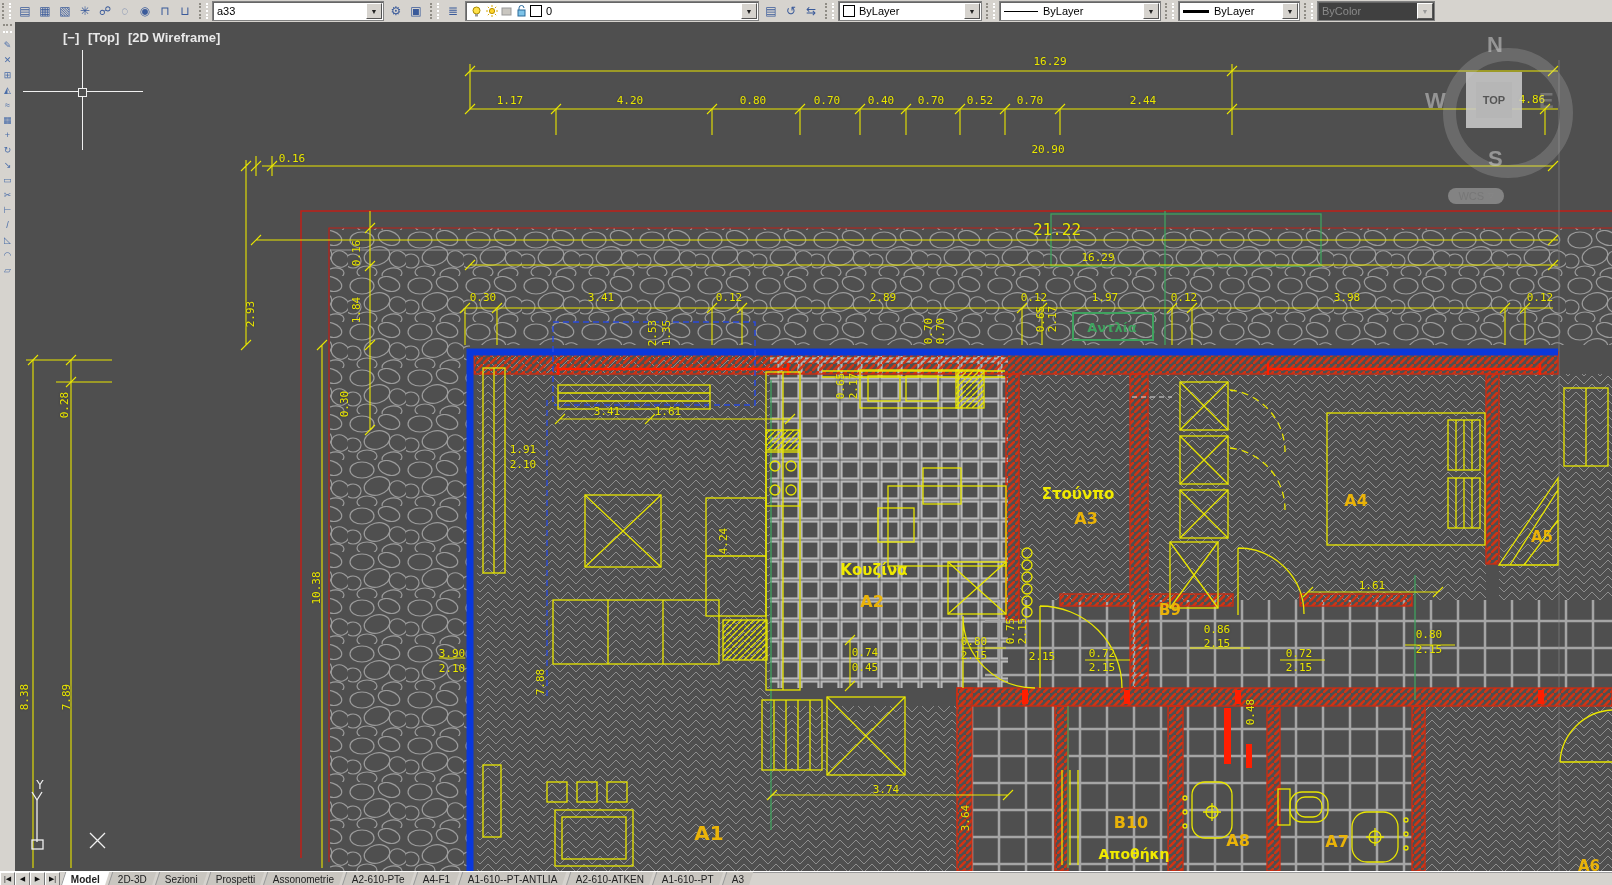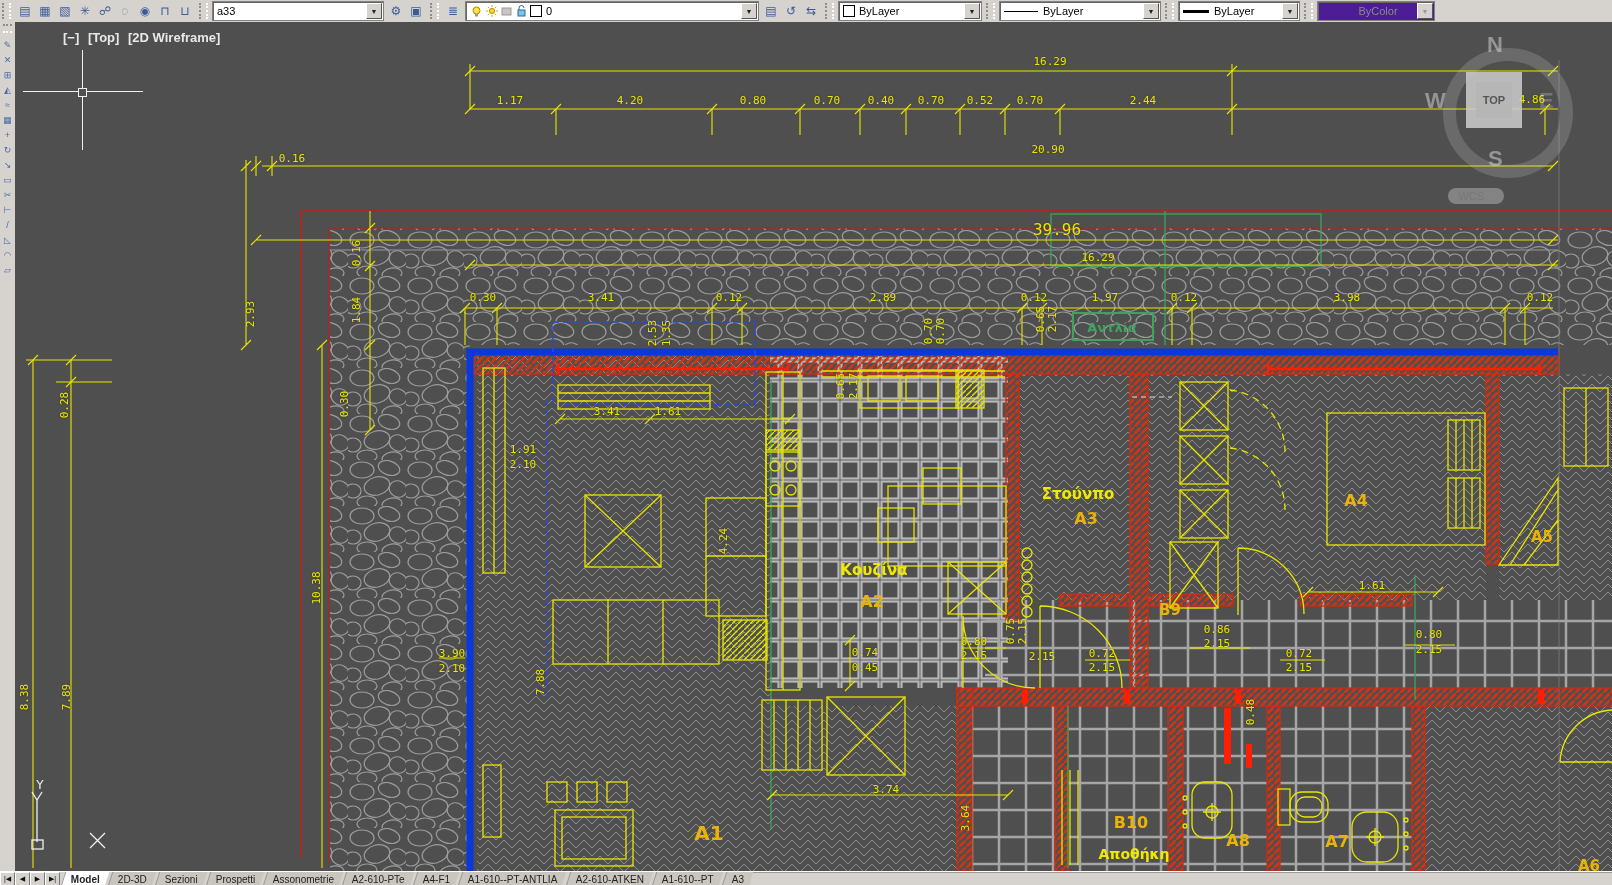--- a/index.html
+++ b/index.html
@@ -8,21 +8,21 @@
   #toolbar{position:absolute;left:0;top:0;width:1612px;height:22px;background:#d6d3ce;
     border-bottom:1px solid #9a978f;display:flex;align-items:center;gap:2px;}
   .grip{width:5px;height:16px;margin:0 2px;border-left:2px dotted #8f8c85;border-right:2px dotted #fff;}
   .tbtn{width:20px;height:18px;display:flex;align-items:center;justify-content:center;
     font-size:12px;color:#3a5a9a;cursor:default;}
   .combo{height:18px;background:#fff;border:1px solid #808080;box-shadow:inset 1px 1px 0 #666;
     display:flex;align-items:center;font-size:11px;color:#000;padding-left:4px;position:relative;}
   .combo .arrow{position:absolute;right:1px;top:1px;bottom:1px;width:14px;background:#d6d3ce;
     border:1px solid #fff;border-right-color:#555;border-bottom-color:#555;
     display:flex;align-items:center;justify-content:center;font-size:7px;color:#222;}
-  .combo.disabled{background:#4c1d95;color:#8a8a8a;justify-content:center;}
+  .combo.disabled{background:#404040;color:#8a8a8a;}
   .mini{width:13px;height:13px;margin-right:2px;display:inline-flex;align-items:center;justify-content:center;}
   .swatch{width:10px;height:10px;border:1px solid #000;background:#fff;margin-right:4px;}
   .ltline{width:34px;border-top:1px solid #000;margin-right:5px;}
   .lwline{width:26px;border-top:3px solid #000;margin-right:5px;}
   
   #leftbar{position:absolute;left:0;top:22px;width:15px;height:849px;background:#d6d3ce;
     border-right:1px solid #9a978f;display:flex;flex-direction:column;align-items:center;}
   #leftbar .grip2{width:9px;height:5px;border-top:2px dotted #8f8c85;border-bottom:2px dotted #fff;margin:2px 0 4px;}
   .lbtn{width:14px;height:15px;font-size:9px;color:#4a6da8;display:flex;align-items:center;justify-content:center;}
   
@@ -400,21 +400,21 @@
       <div class="lab dim" style="left: 738px; top: 78px;">0.80</div>
       <div class="lab dim" style="left: 812px; top: 78px;">0.70</div>
       <div class="lab dim" style="left: 866px; top: 78px;">0.40</div>
       <div class="lab dim" style="left: 916px; top: 78px;">0.70</div>
       <div class="lab dim" style="left: 965px; top: 78px;">0.52</div>
       <div class="lab dim" style="left: 1015px; top: 78px;">0.70</div>
       <div class="lab dim" style="left: 1128px; top: 78px;">2.44</div>
       <div class="lab dim" style="left: 1517px; top: 77px;">4.86</div>
       <div class="lab dim" style="left: 277px; top: 136px;">0.16</div>
       <div class="lab dim" style="left: 1033px; top: 127px;">20.90</div>
-      <div class="lab dim" style="left: 1042px; top: 207px; font-size: 16px;">39.96</div>
+      <div class="lab dim" style="left: 1042px; top: 207px; font-size: 16px;">21.22</div>
       <div class="lab dim" style="left: 1083px; top: 235px;">16.29</div>
       <div class="lab dim" style="left: 468px; top: 275px;">0.30</div>
       <div class="lab dim" style="left: 586px; top: 275px;">3.41</div>
       <div class="lab dim" style="left: 714px; top: 275px;">0.12</div>
       <div class="lab dim" style="left: 868px; top: 275px;">2.89</div>
       <div class="lab dim" style="left: 1019px; top: 275px;">0.12</div>
       <div class="lab dim" style="left: 1090px; top: 275px;">1.97</div>
       <div class="lab dim" style="left: 1169px; top: 275px;">0.12</div>
       <div class="lab dim" style="left: 1332px; top: 275px;">3.98</div>
       <div class="lab dim" style="left: 1525px; top: 275px;">0.12</div>

